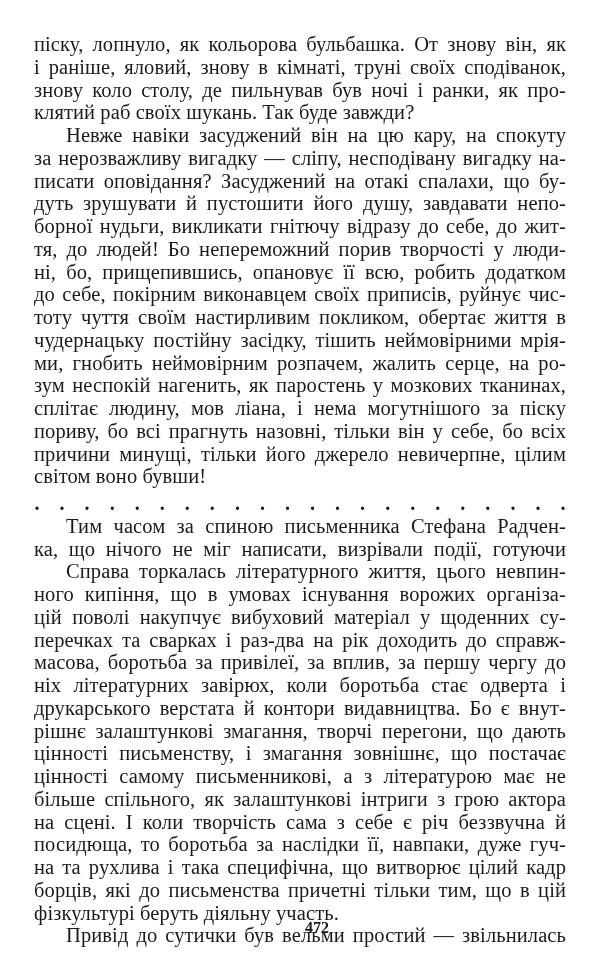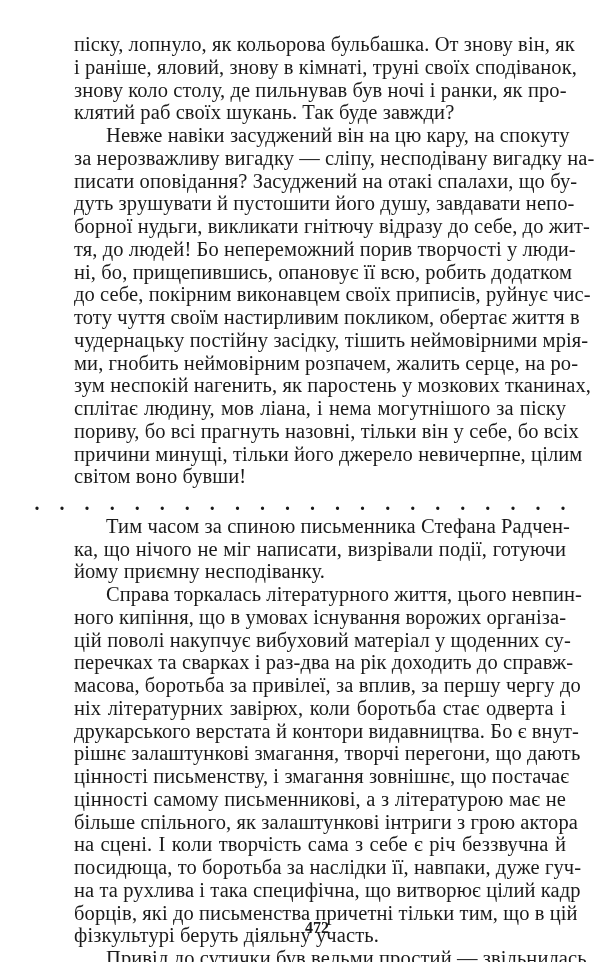--- a/index.html
+++ b/index.html
@@ -23,21 +23,20 @@
   }
   .line {
     display: block;
     height: 22.75px;
     line-height: 22.75px;
     font-size: 20.5px;
     white-space: nowrap;
     text-align: justify;
     text-align-last: justify;
     letter-spacing: 0.1px;
-    margin-left: 40px;
   }
   .line.last {
     text-align-last: left;
   }
   .line.indent {
     padding-left: 32px;
   }
   .separator {
     display: flex;
     justify-content: space-between;
@@ -116,21 +115,20 @@
     <span>.</span>
     <span>.</span>
     <span>.</span>
     <span>.</span>
     <span>.</span>
   </div>
 
   <div>
     <span class="line indent">Тим часом за спиною письменника Стефана Радчен-</span>
     <span class="line">ка, що нічого не міг написати, визрівали події, готуючи</span>
-    <span class="line last">йому приємну несподіванку.</span>
   </div>
 
   <div>
     <span class="line indent">Справа торкалась літературного життя, цього невпин-</span>
     <span class="line">ного кипіння, що в умовах існування ворожих організа-</span>
     <span class="line">цій поволі накупчує вибуховий матеріал у щоденних су-</span>
     <span class="line">перечках та сварках і раз-два на рік доходить до справж-</span>
     <span class="line">масова, боротьба за привілеї, за вплив, за першу чергу до</span>
     <span class="line">ніх літературних завірюх, коли боротьба стає одверта і</span>
     <span class="line">друкарського верстата й контори видавництва. Бо є внут-</span>

